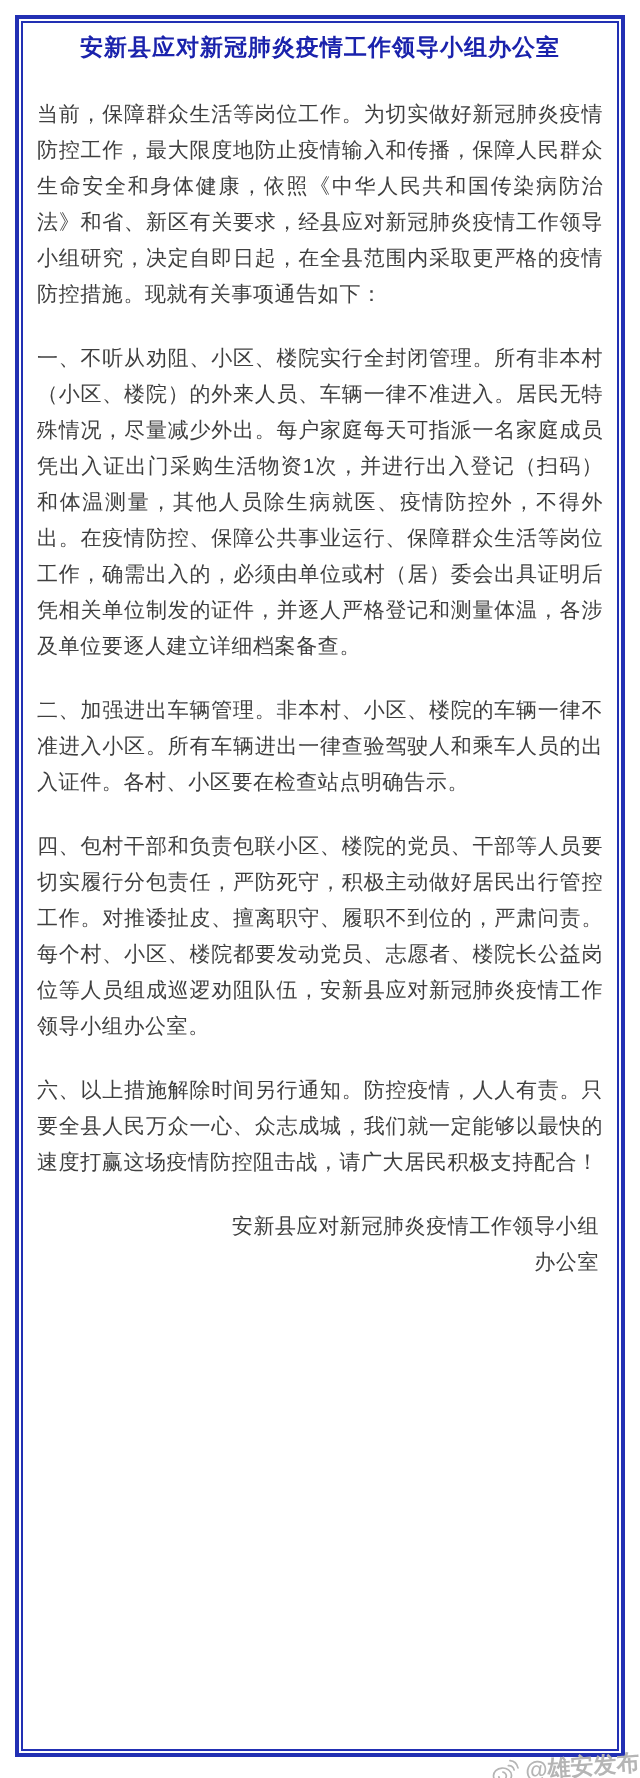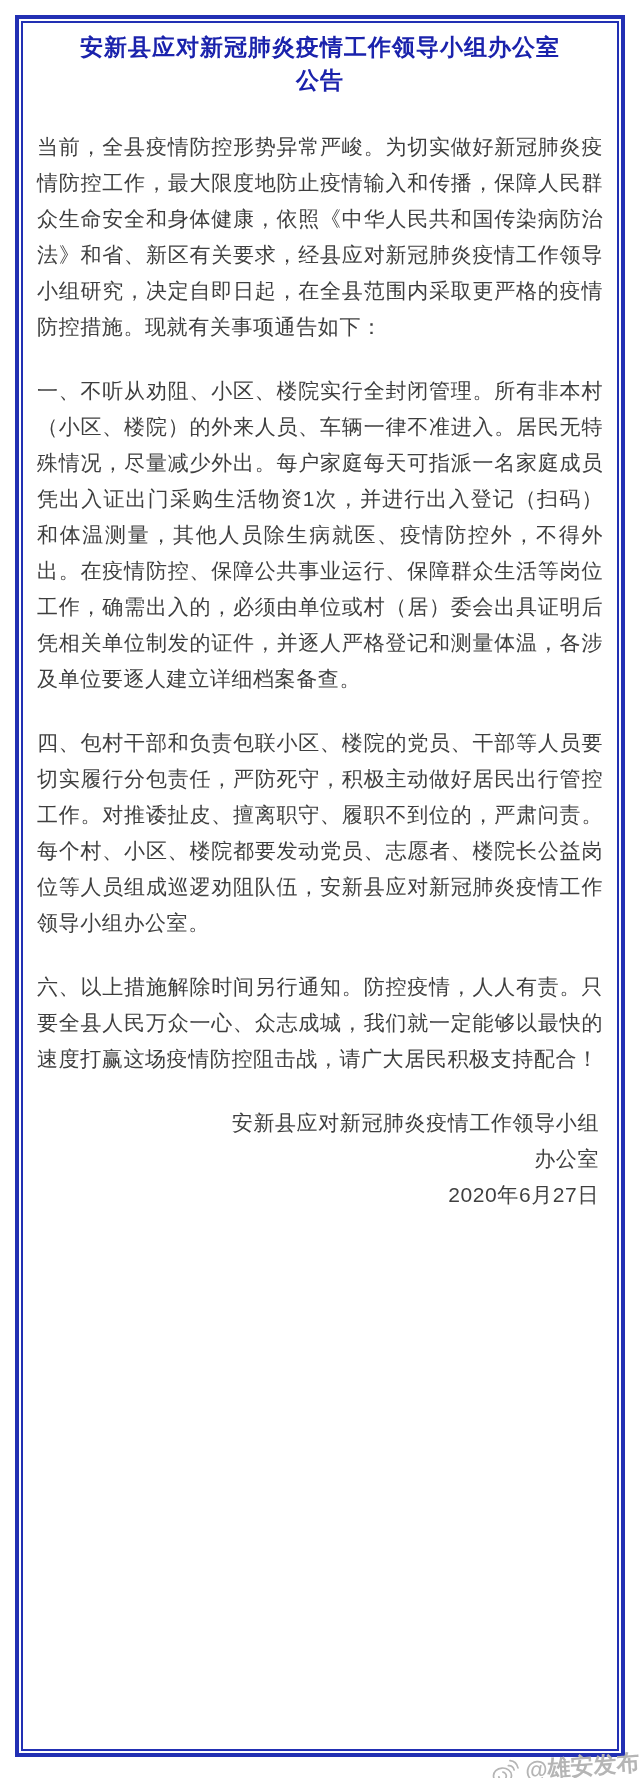--- a/index.html
+++ b/index.html
@@ -62,33 +62,32 @@
   .watermark svg { display:block; }
 </style>
 </head>
 <body>
 
 <div class="frame">
   <div class="frame-inner">
     <div class="content">
 
       <div class="title-line">安新县应对新冠肺炎疫情工作领导小组办公室</div>
-      <div class="title-line">公告</div>
 
       <div class="body-text">
-          <p class="para">当前，全县疫情防控形势异常严峻。为切实做好新冠肺炎疫情防控工作，最大限度地防止疫情输入和传播，保障人民群众生命安全和身体健康，依照《中华人民共和国传染病防治法》和省、新区有关要求，经县应对新冠肺炎疫情工作领导小组研究，决定自即日起，在全县范围内采取更严格的疫情防控措施。现就有关事项通告如下：</p>
+          <p class="para">当前，保障群众生活等岗位工作。为切实做好新冠肺炎疫情防控工作，最大限度地防止疫情输入和传播，保障人民群众生命安全和身体健康，依照《中华人民共和国传染病防治法》和省、新区有关要求，经县应对新冠肺炎疫情工作领导小组研究，决定自即日起，在全县范围内采取更严格的疫情防控措施。现就有关事项通告如下：</p>
           <p class="para">一、不听从劝阻、小区、楼院实行全封闭管理。所有非本村（小区、楼院）的外来人员、车辆一律不准进入。居民无特殊情况，尽量减少外出。每户家庭每天可指派一名家庭成员凭出入证出门采购生活物资1次，并进行出入登记（扫码）和体温测量，其他人员除生病就医、疫情防控外，不得外出。在疫情防控、保障公共事业运行、保障群众生活等岗位工作，确需出入的，必须由单位或村（居）委会出具证明后凭相关单位制发的证件，并逐人严格登记和测量体温，各涉及单位要逐人建立详细档案备查。</p>
+          <p class="para">二、加强进出车辆管理。非本村、小区、楼院的车辆一律不准进入小区。所有车辆进出一律查验驾驶人和乘车人员的出入证件。各村、小区要在检查站点明确告示。</p>
           <p class="para">四、包村干部和负责包联小区、楼院的党员、干部等人员要切实履行分包责任，严防死守，积极主动做好居民出行管控工作。对推诿扯皮、擅离职守、履职不到位的，严肃问责。每个村、小区、楼院都要发动党员、志愿者、楼院长公益岗位等人员组成巡逻劝阻队伍，安新县应对新冠肺炎疫情工作领导小组办公室。</p>
           <p class="para">六、以上措施解除时间另行通知。防控疫情，人人有责。只要全县人民万众一心、众志成城，我们就一定能够以最快的速度打赢这场疫情防控阻击战，请广大居民积极支持配合！</p>
         </div>
 
       <div class="signature">
           <div class="sig-line">安新县应对新冠肺炎疫情工作领导小组</div>
           <div class="sig-line">办公室</div>
-          <div class="sig-line">2020年6月27日</div>
         </div>
 
     </div>
   </div>
 </div>
 
 <div class="watermark">
   <span>
     <svg width="30" height="27" viewBox="0 0 30 27">
       <ellipse cx="12" cy="17" rx="9" ry="7.6" fill="none" stroke="#b5b5b5" stroke-width="1.7"></ellipse>

